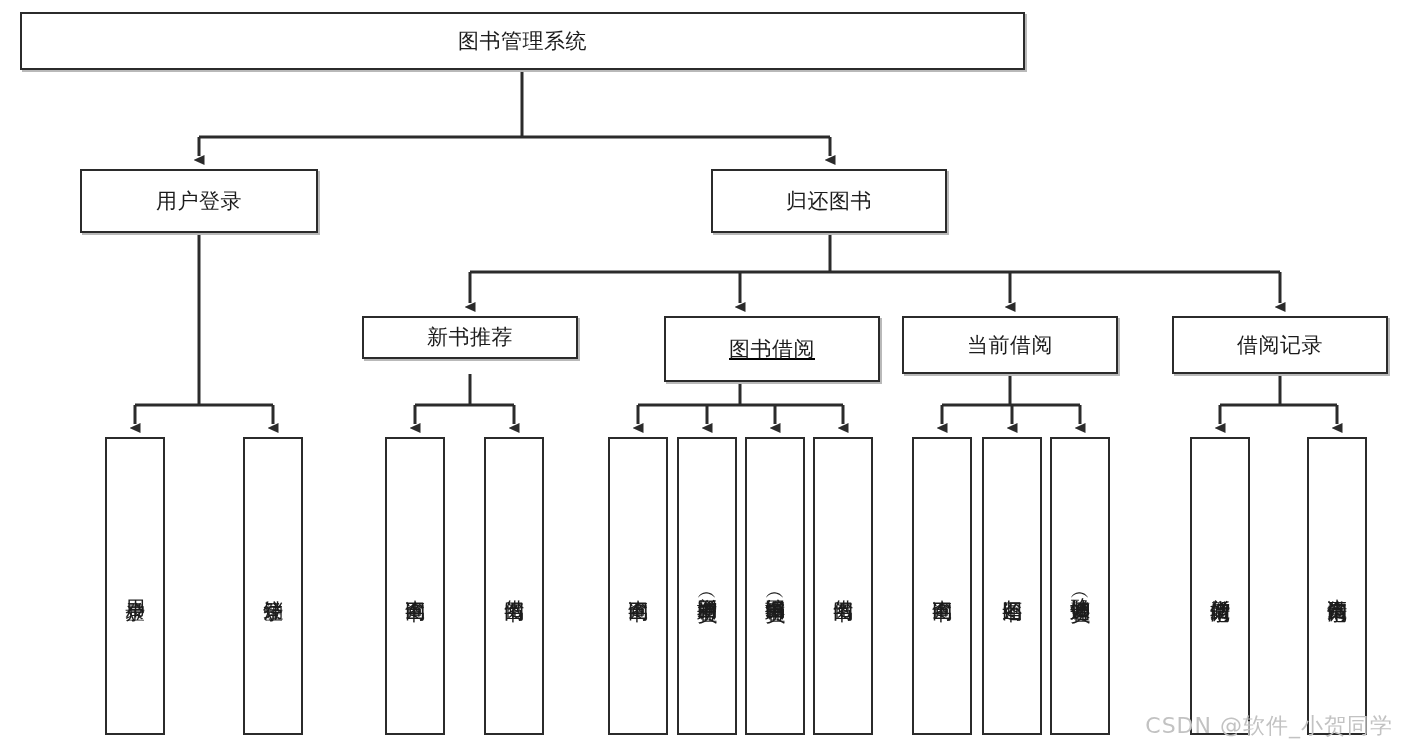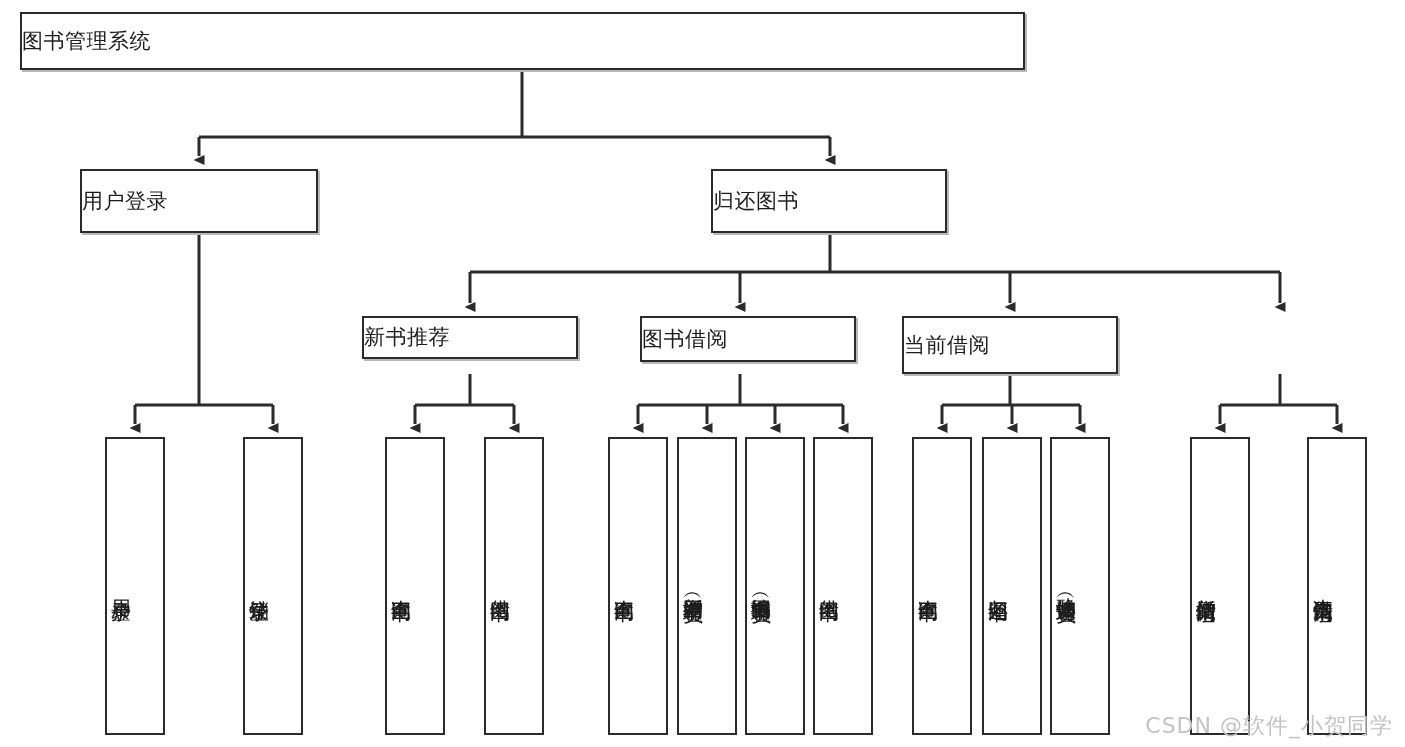--- a/index.html
+++ b/index.html
@@ -19,20 +19,21 @@
     width: 1405px;
     height: 747px;
   }
   .node {
     position: absolute;
     box-sizing: border-box;
     background: #ffffff;
     border: 2px solid #2b2b2b;
     display: flex;
     align-items: center;
+    justify-content: center;
     text-align: center;
   }
   .node.shadowed {
     box-shadow: 2px 2px 0 0 #b9b9b9;
   }
   .node-label {
     color: #1c1c1c;
     font-size: 21px;
     line-height: 1.25;
     letter-spacing: 0.5px;
@@ -127,25 +128,28 @@
   <div class="node shadowed" id="node-l2-0" style="left: 80px; top: 169px; width: 238px; height: 64px;">
     <span class="node-label">用户登录</span>
   </div>
   <div class="node shadowed" id="node-l2-1" style="left: 711px; top: 169px; width: 236px; height: 64px;">
     <span class="node-label">归还图书</span>
   </div>
 
   <div class="node shadowed" id="node-l3-0" style="left: 362px; top: 316px; width: 216px; height: 43px;">
     <span class="node-label">新书推荐</span>
   </div>
-  <div class="node shadowed" id="node-l3-1" style="left: 640px; top: 316px; width: 216px; height: 46px;">
+  <div class="node shadowed" id="node-l3-1" style="left: 664px; top: 316px; width: 216px; height: 66px; text-decoration: underline;">
     <span class="node-label">图书借阅</span>
   </div>
   <div class="node shadowed" id="node-l3-2" style="left: 902px; top: 316px; width: 216px; height: 58px;">
     <span class="node-label">当前借阅</span>
+  </div>
+  <div class="node shadowed" id="node-l3-3" style="left: 1172px; top: 316px; width: 216px; height: 58px;">
+    <span class="node-label">借阅记录</span>
   </div>
 
   <div class="node vertical" id="node-leaf-0" style="left: 105px; top: 437px; width: 60px; height: 298px;">
     <span class="node-label">用户登录</span>
   </div>
   <div class="node vertical" id="node-leaf-1" style="left: 243px; top: 437px; width: 60px; height: 298px;">
     <span class="node-label">注销登录</span>
   </div>
   <div class="node vertical" id="node-leaf-2" style="left: 385px; top: 437px; width: 60px; height: 298px;">
     <span class="node-label">查询图书</span>

